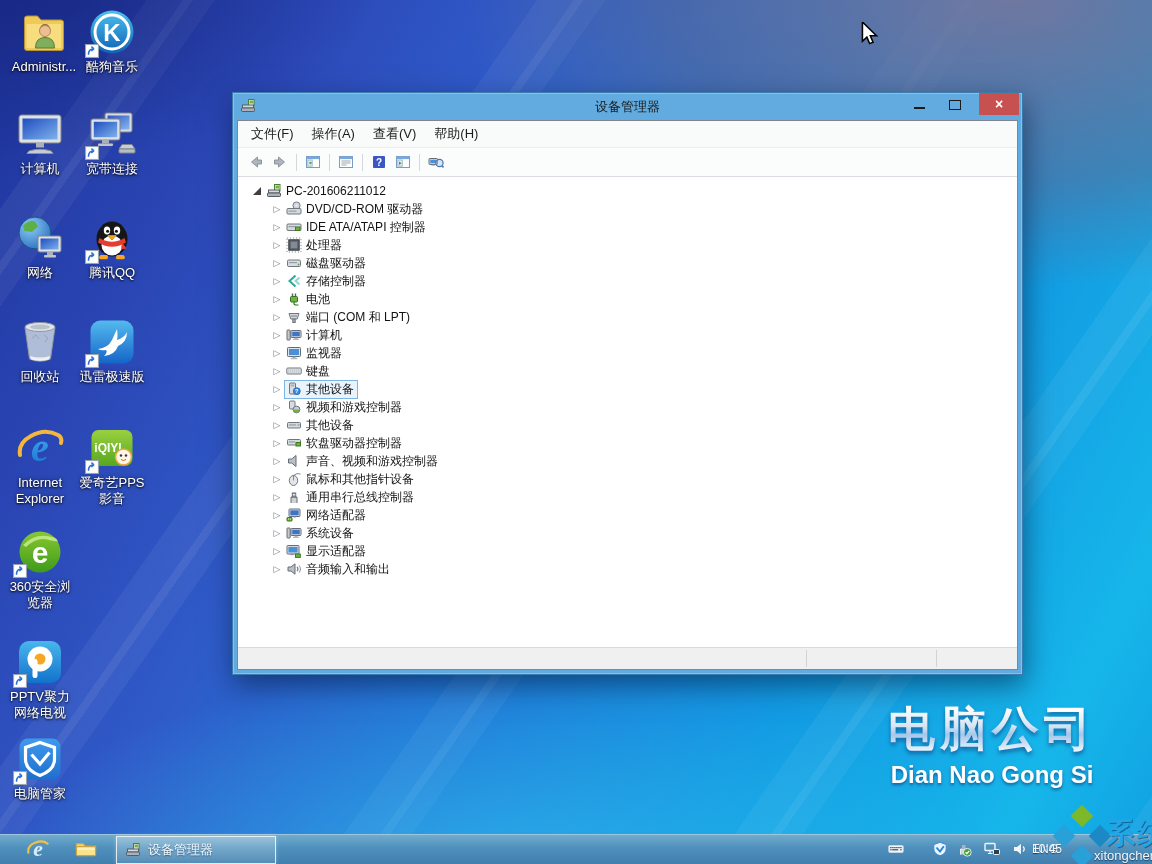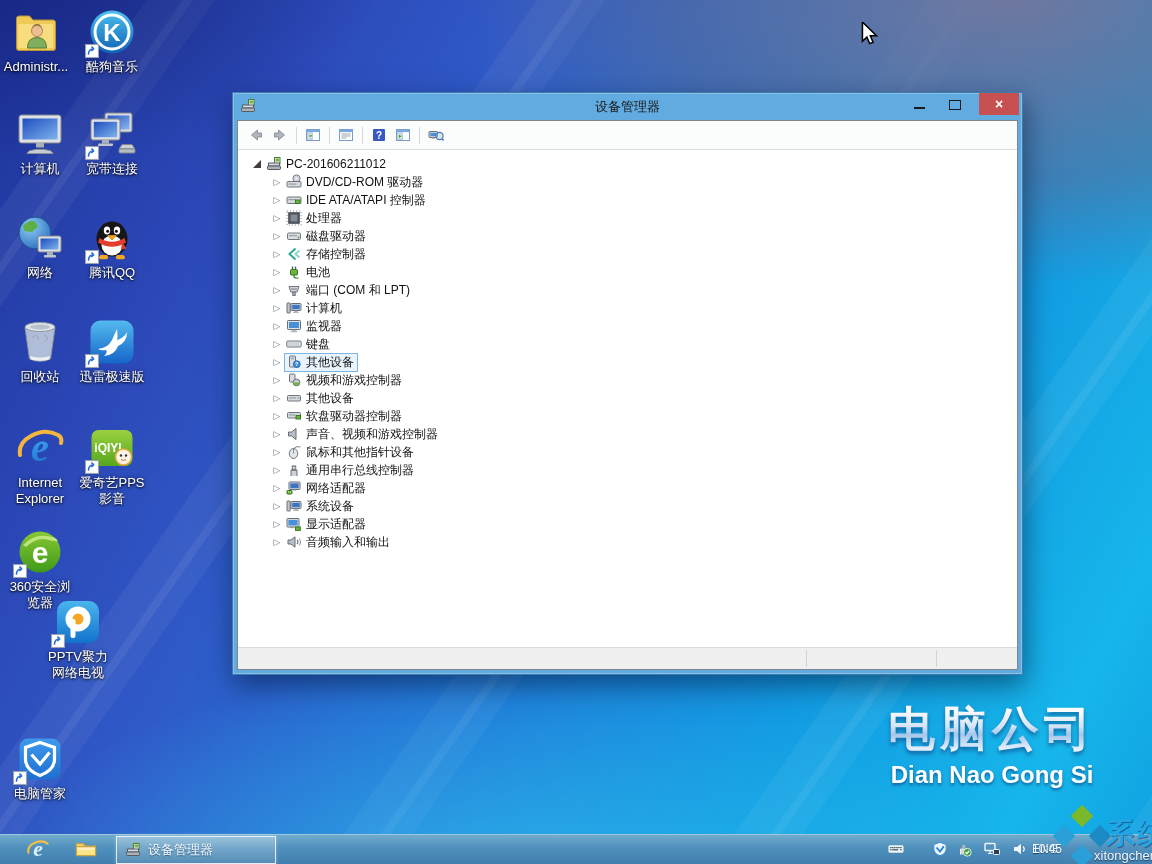--- a/index.html
+++ b/index.html
@@ -75,21 +75,21 @@
   #sitemark .nm{position:absolute;left:52px;top:8px;font-size:29px;font-weight:bold;color:#24a6e6;
     text-shadow:1px 1px 0 rgba(20,50,90,.55);letter-spacing:2px;}
   #sitemark .url{position:absolute;left:40px;top:42px;font-size:13px;color:#f4f8fb;text-shadow:0 1px 1px rgba(0,20,50,.6);}
   #cursor{position:absolute;left:860px;top:22px;z-index:100;pointer-events:none;}
 </style>
 </head>
 <body>
 
 <div id="screen">
   <div id="desktop-icons">
-      <div class="dz" style="left: 0; top: 8px;">
+      <div class="dz" style="left: 8px; top: 8px;">
         <span class="dicon">
           <svg width="48" height="48" viewBox="0 0 48 48">
             <path d="M4.5 40 V10.5 Q4.5 8 7 8 h10.5 l3.5 4 H41 q2.5 0 2.5 2.5 V40 q0 2.5-2.5 2.5 H7 Q4.5 42.5 4.5 40 Z" fill="#efca56" stroke="#b8923a"></path>
             <path d="M6.5 16 H41 V40 H6.5 Z" fill="#f7dd7e"></path>
             <path d="M19.5 21.5 q1-5.5 5.5-5.5 t5.5 5.5" fill="#8a6a42"></path>
             <circle cx="25" cy="23" r="5.5" fill="#ecbe92" stroke="#b08a5a"></circle>
             <path d="M15.5 40 q0-10.5 9.5-10.5 t9.5 10.5 z" fill="#7fae5d" stroke="#567c38"></path>
           </svg>
         </span>
         <span class="dlabel">Administr...</span>
@@ -300,21 +300,21 @@
           </svg>
           <span class="lnk">
             <svg width="14" height="14" viewBox="0 0 13 13">
               <rect x="0.5" y="0.5" width="12" height="12" fill="#fff" stroke="#9aa4ae"></rect>
               <path d="M3.2 10 Q3.2 4.4 8.4 4.4 M8.4 4.4 L5.9 2.5 M8.4 4.4 L5.9 6.5" fill="none" stroke="#2a6fd4" stroke-width="1.4"></path>
             </svg>
           </span>
         </span>
         <span class="dlabel">360安全浏览器</span>
       </div>
-      <div class="dz" style="left: 4px; top: 598px; margin-left: 38px;">
+      <div class="dz" style="left: 4px; top: 638px;">
         <span class="dicon">
           <svg width="48" height="48" viewBox="0 0 48 48">
             <defs>
               <linearGradient id="pp" x1="0" y1="0" x2="0" y2="1">
                 <stop offset="0" stop-color="#49b6ec"></stop>
                 <stop offset="1" stop-color="#1272cc"></stop>
               </linearGradient>
             </defs>
             <rect x="3" y="3" width="42" height="42" rx="10" fill="url(#pp)"></rect>
             <circle cx="24" cy="21" r="12.5" fill="#fff"></circle>
@@ -370,20 +370,26 @@
       <span class="tb-title">设备管理器</span>
       <span class="capbtn btn-min">
           <span class="glyph-min"></span>
         </span>
       <span class="capbtn btn-max">
           <span class="glyph-max"></span>
         </span>
       <span class="capbtn btn-close">×</span>
     </div>
     <div id="winbody">
+      <div id="menubar">
+          <span class="menu-item">文件(F)</span>
+          <span class="menu-item">操作(A)</span>
+          <span class="menu-item">查看(V)</span>
+          <span class="menu-item">帮助(H)</span>
+        </div>
       <div id="toolbar">
           <span class="tool-btn">
             <svg width="16" height="16" viewBox="0 0 16 16">
               <path d="M9.5 3 L3.5 8 L9.5 13 V10 H13.5 V6 H9.5 Z" fill="#aeb5bc" stroke="#7d848c" stroke-width="0.8"></path>
             </svg>
           </span>
           <span class="tool-btn">
             <svg width="16" height="16" viewBox="0 0 16 16">
               <path d="M6.5 3 L12.5 8 L6.5 13 V10 H2.5 V6 H6.5 Z" fill="#aeb5bc" stroke="#7d848c" stroke-width="0.8"></path>
             </svg>

